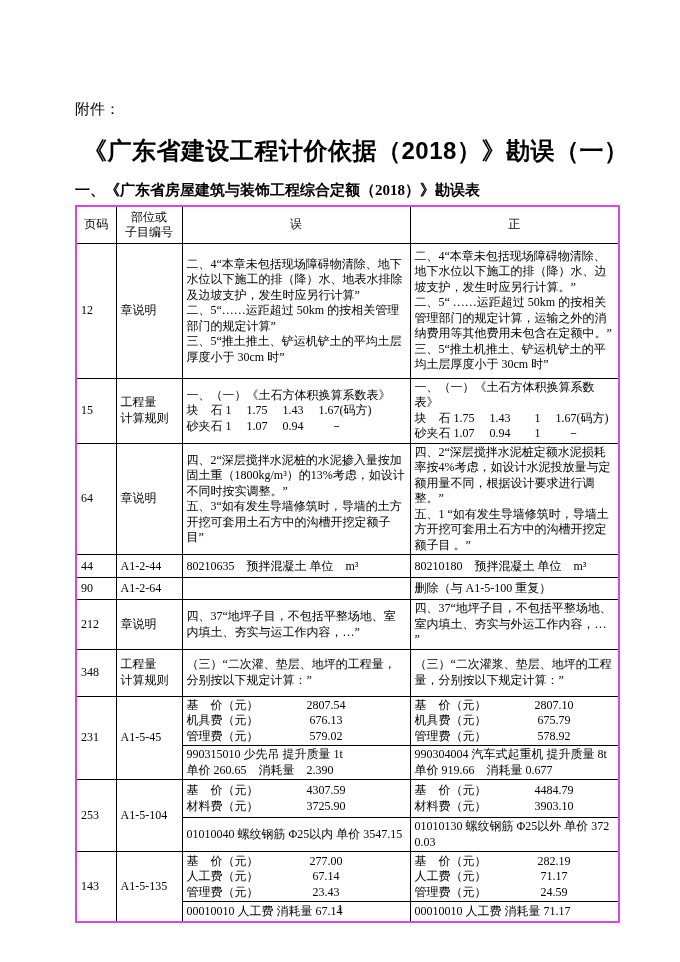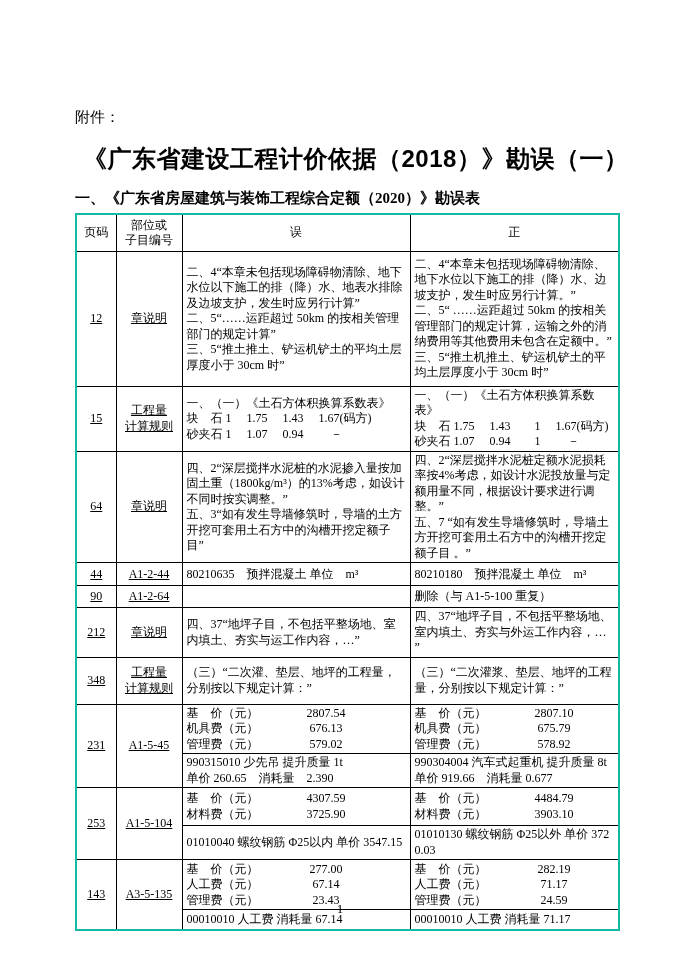--- a/index.html
+++ b/index.html
@@ -1,52 +1,52 @@
 <!DOCTYPE html>
 <html lang="zh"><head>
 <meta charset="utf-8">
 <style>
   html,body{margin:0;padding:0;}
   body{
     width:680px;height:962px;background:#ffffff;color:#000;
     font-family:"Liberation Serif","DejaVu Serif",serif;
     position:relative;overflow:hidden;
   }
-  .doc{position:absolute;left:75px;top:108px;width:543px;}
+  .doc{position:absolute;left:75px;top:100px;width:543px;}
   .attachment{font-size:15px;line-height:1.3;}
   .main-title{
     font-family:"Liberation Sans","DejaVu Sans",sans-serif;
     font-weight:bold;font-size:24px;line-height:1.2;
     margin:17px 0 16px 8px;white-space:nowrap;letter-spacing:.5px;
   }
   .section-heading{font-size:15px;font-weight:bold;margin:0 0 5px 0;white-space:nowrap;}
   table.errata{
     border-collapse:collapse;table-layout:fixed;width:543px;
-    border:2px solid #14b8a6;
+    border:2px solid #d946ef;
   }
   .errata th,.errata td{
     border:1px solid #000;font-size:12px;line-height:15.5px;
     padding:1px 4px;vertical-align:middle;font-weight:normal;
     overflow:hidden;
   }
   .errata th{text-align:center;white-space:pre-line;}
-  .c-center{text-align:center;white-space:pre-line;text-decoration:underline;}
+  .c-center{white-space:pre-line;}
   .c-text{text-align:left;white-space:pre-wrap;word-break:break-all;}
   .page-number{
     position:absolute;top:901px;left:0;width:680px;text-align:center;
     font-size:13px;
   }
 </style>
 </head>
 <body>
 
 <div class="doc">
   <div class="attachment">附件：</div>
   <div class="main-title">《广东省建设工程计价依据（2018）》勘误（一）</div>
-  <div class="section-heading">一、《广东省房屋建筑与装饰工程综合定额（2020）》勘误表</div>
+  <div class="section-heading">一、《广东省房屋建筑与装饰工程综合定额（2018）》勘误表</div>
 
   <table class="errata">
     <colgroup>
       <col style="width:40px">
         <col style="width:66px">
         <col style="width:228px">
         <col style="width:209px">
     </colgroup>
     <thead>
       <tr style="height:37px">
@@ -81,21 +81,21 @@
 块　石 1.75　 1.43　　1　 1.67(码方)
 砂夹石 1.07　 0.94　　1　　 －</td>
       </tr>
 
       <tr style="height:101px">
         <td class="c-center">64</td>
         <td class="c-center">章说明</td>
         <td class="c-text">四、2“深层搅拌水泥桩的水泥掺入量按加固土重（1800kg/m³）的13%考虑，如设计不同时按实调整。”
 五、3“如有发生导墙修筑时，导墙的土方开挖可套用土石方中的沟槽开挖定额子目”</td>
         <td class="c-text">四、2“深层搅拌水泥桩定额水泥损耗率按4%考虑，如设计水泥投放量与定额用量不同，根据设计要求进行调整。”
-五、7 “如有发生导墙修筑时，导墙土方开挖可套用土石方中的沟槽开挖定额子目 。”</td>
+五、1 “如有发生导墙修筑时，导墙土方开挖可套用土石方中的沟槽开挖定额子目 。”</td>
       </tr>
 
       <tr style="height:23px">
         <td class="c-center">44</td>
         <td class="c-center">A1-2-44</td>
         <td class="c-text">80210635　预拌混凝土 单位　m³</td>
         <td class="c-text">80210180　预拌混凝土 单位　m³</td>
       </tr>
 
       <tr style="height:22px">
@@ -145,21 +145,21 @@
         <td class="c-text">基　价（元）　　　　4484.79
 材料费（元）　　　　3903.10</td>
       </tr>
       <tr style="height:19px">
         <td class="c-text">01010040 螺纹钢筋 Φ25以内 单价 3547.15</td>
         <td class="c-text">01010130 螺纹钢筋 Φ25以外 单价 3720.03</td>
       </tr>
 
       <tr style="height:50px">
         <td class="c-center" rowspan="2">143</td>
-        <td class="c-center" rowspan="2">A3-5-135</td>
+        <td class="c-center" rowspan="2">A1-5-135</td>
         <td class="c-text">基　价（元）　　　　 277.00
 人工费（元）　　　　  67.14
 管理费（元）　　　　  23.43</td>
         <td class="c-text">基　价（元）　　　　 282.19
 人工费（元）　　　　  71.17
 管理费（元）　　　　  24.59</td>
       </tr>
       <tr style="height:20px">
         <td class="c-text">00010010 人工费 消耗量 67.14</td>
         <td class="c-text">00010010 人工费 消耗量 71.17</td>

